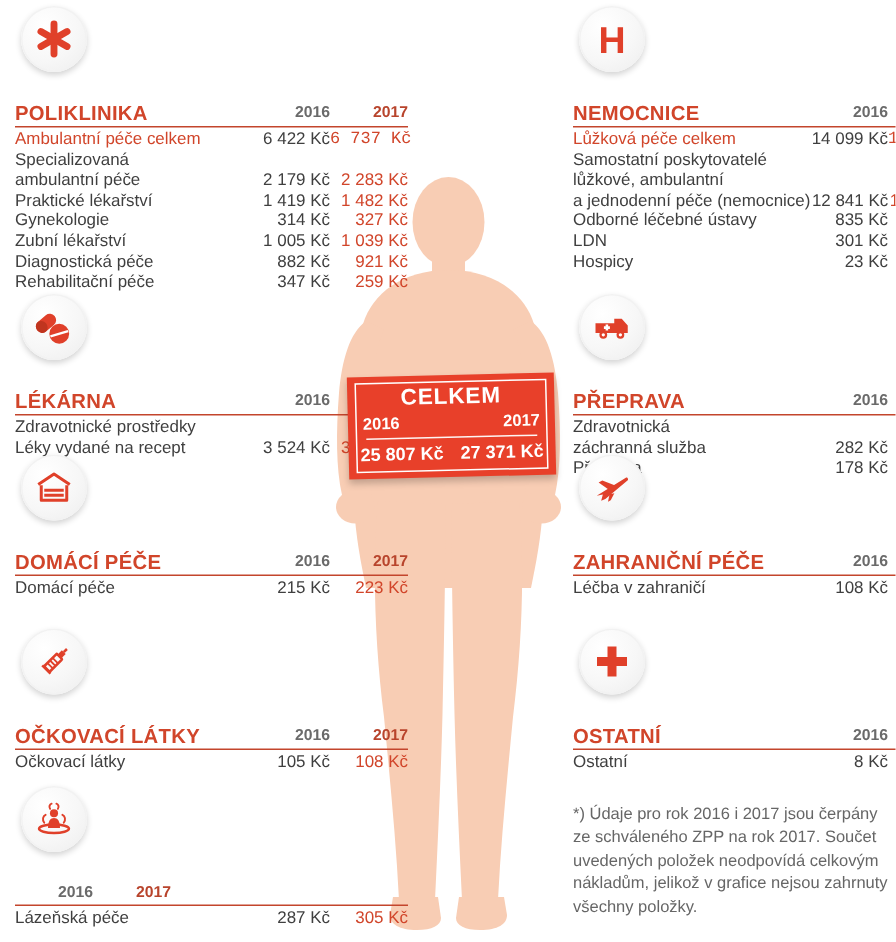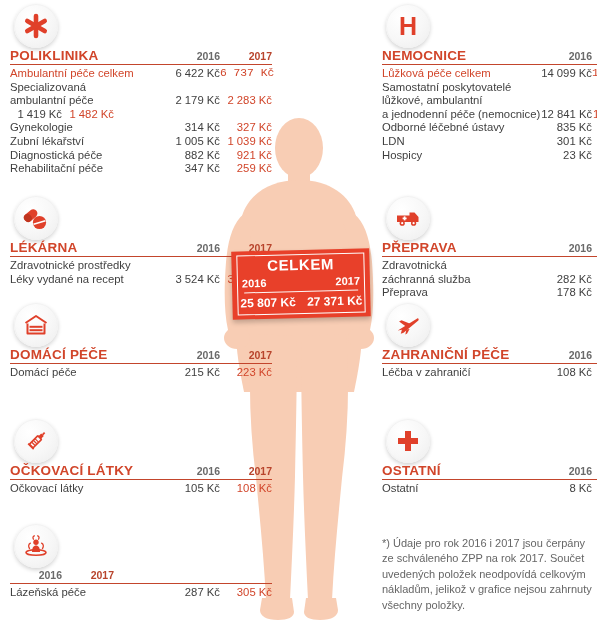--- a/index.html
+++ b/index.html
@@ -27,24 +27,24 @@
     width:44px;height:44px;border-radius:50%;
     background:radial-gradient(circle at 35% 30%, #ffffff 0%, #f7f7f7 55%, #ededed 100%);
     box-shadow:0 2px 4px rgba(0,0,0,.18), inset 0 0 0 1px #f2f2f2;
     display:flex;align-items:center;justify-content:center;
     margin-left:4px;
   }
   .badge svg{display:block;}
 
   
   .sec-head{
-    display:flex;align-items:center;
+    display:flex;align-items:flex-start;
     border-bottom:1.5px solid #c3452c;
     padding-bottom:1px;
-    margin-top:0;
+    margin-top:20px;
   }
   .sec-title{
     flex:1;
     color:#d1452a;
     font-size:13.5px;
     font-weight:bold;
     letter-spacing:.2px;
     line-height:15px;
     white-space:nowrap;
   }
@@ -186,20 +186,21 @@
           <div class="lbl">Specializovaná</div>
           <div class="v v16"></div>
           <div class="v v17"></div>
         </div>
         <div class="row">
           <div class="lbl">ambulantní péče</div>
           <div class="v v16">2 179 Kč</div>
           <div class="v v17">2 283 Kč</div>
         </div>
         <div class="row">
+          <div class="lbl">Praktické lékařství</div>
           <div class="v v16">1 419 Kč</div>
           <div class="v v17">1 482 Kč</div>
         </div>
         <div class="row">
           <div class="lbl">Gynekologie</div>
           <div class="v v16">314 Kč</div>
           <div class="v v17">327 Kč</div>
         </div>
         <div class="row">
           <div class="lbl">Zubní lékařství</div>

